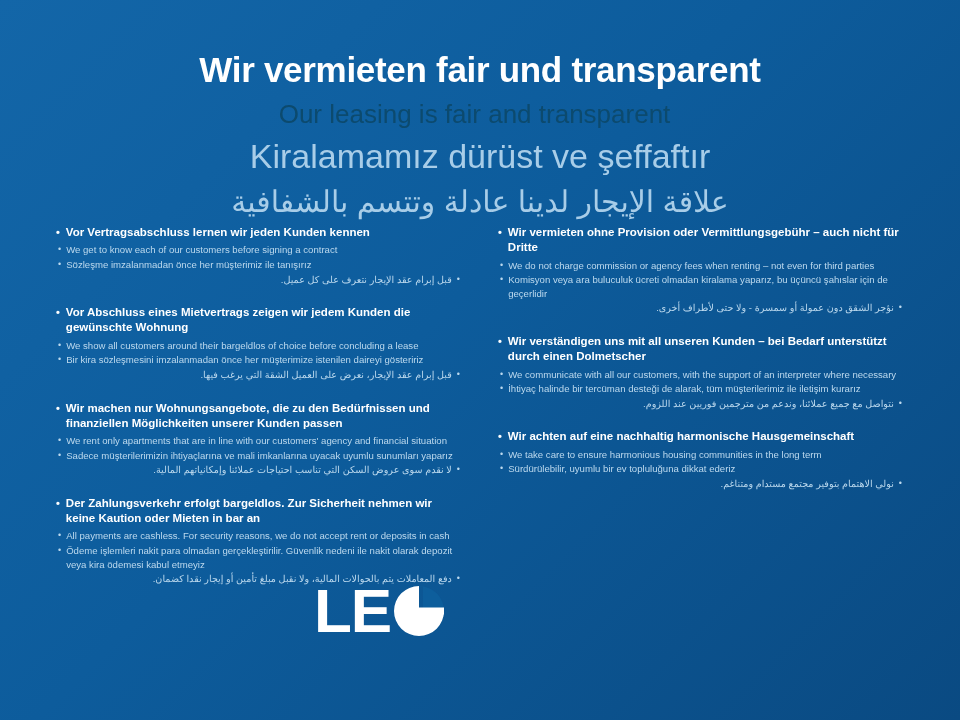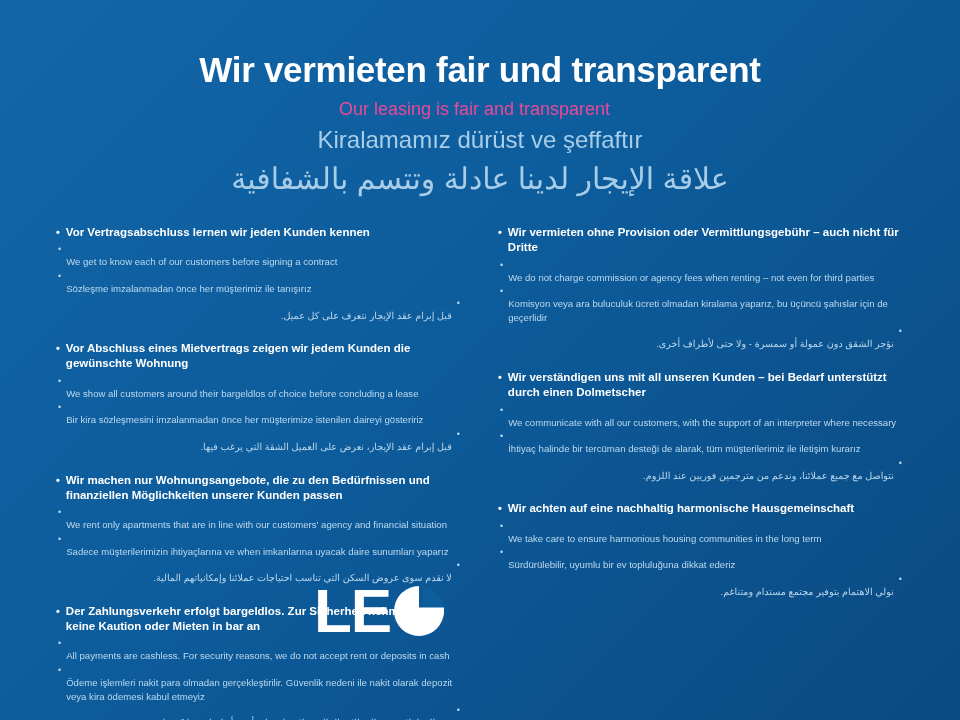--- a/index.html
+++ b/index.html
@@ -33,28 +33,28 @@
   }
   .title-de {
     font-size: 35px;
     font-weight: bold;
     letter-spacing: -0.3px;
     color: #ffffff;
     line-height: 1.15;
     margin: 0;
   }
   .title-en {
-    font-size: 18px;
+    font-size: 26px;
     font-weight: normal;
-    color: #ec4899;
+    color: #0c4a6e;
     line-height: 1.3;
     margin: 8px 11px 0 0;
   }
   .title-tr {
-    font-size: 24px;
+    font-size: 34px;
     font-weight: normal;
     color: #a8cde8;
     line-height: 1.3;
     margin: 2px 0 0 0;
   }
   .title-ar {
     font-size: 30px;
     font-weight: normal;
     color: #a8cde8;
     line-height: 1.35;
@@ -108,21 +108,21 @@
     margin-top: 1px;
     padding-left: 2px;
   }
   .b-line .bullet {
     flex: 0 0 auto;
     margin-right: 5px;
     font-size: 9px;
     line-height: 1.42;
     color: #bcd9ee;
   }
-  .b-line .txt { flex: 1 1 auto; margin-top: 12px; }
+  .b-line .txt { flex: 1 1 auto; }
 
   .b-line.ar {
     direction: rtl;
     justify-content: flex-start;
     font-size: 9.6px;
     color: #bcd9ee;
     padding-left: 0;
     padding-right: 2px;
     text-align: right;
   }
@@ -214,21 +214,21 @@
         <div class="b-head">
           <span class="bullet">•</span>
           <span class="txt">Wir machen nur Wohnungsangebote, die zu den Bedürfnissen und finanziellen Möglichkeiten unserer Kunden passen</span>
         </div>
         <div class="b-line">
           <span class="bullet">•</span>
           <span class="txt">We rent only apartments that are in line with our customers' agency and financial situation</span>
         </div>
         <div class="b-line">
           <span class="bullet">•</span>
-          <span class="txt">Sadece müşterilerimizin ihtiyaçlarına ve when imkanlarına uyacak daire sunumları yaparız</span>
+          <span class="txt">Sadece müşterilerimizin ihtiyaçlarına ve mali imkanlarına uyacak uyumlu sunumları yaparız</span>
         </div>
         <div class="b-line ar">
           <span class="bullet">•</span>
           <span class="txt">لا نقدم سوى عروض السكن التي تناسب احتياجات عملائنا وإمكانياتهم المالية.</span>
         </div>
       </div>
 
       <div class="block">
         <div class="b-head">
           <span class="bullet">•</span>

